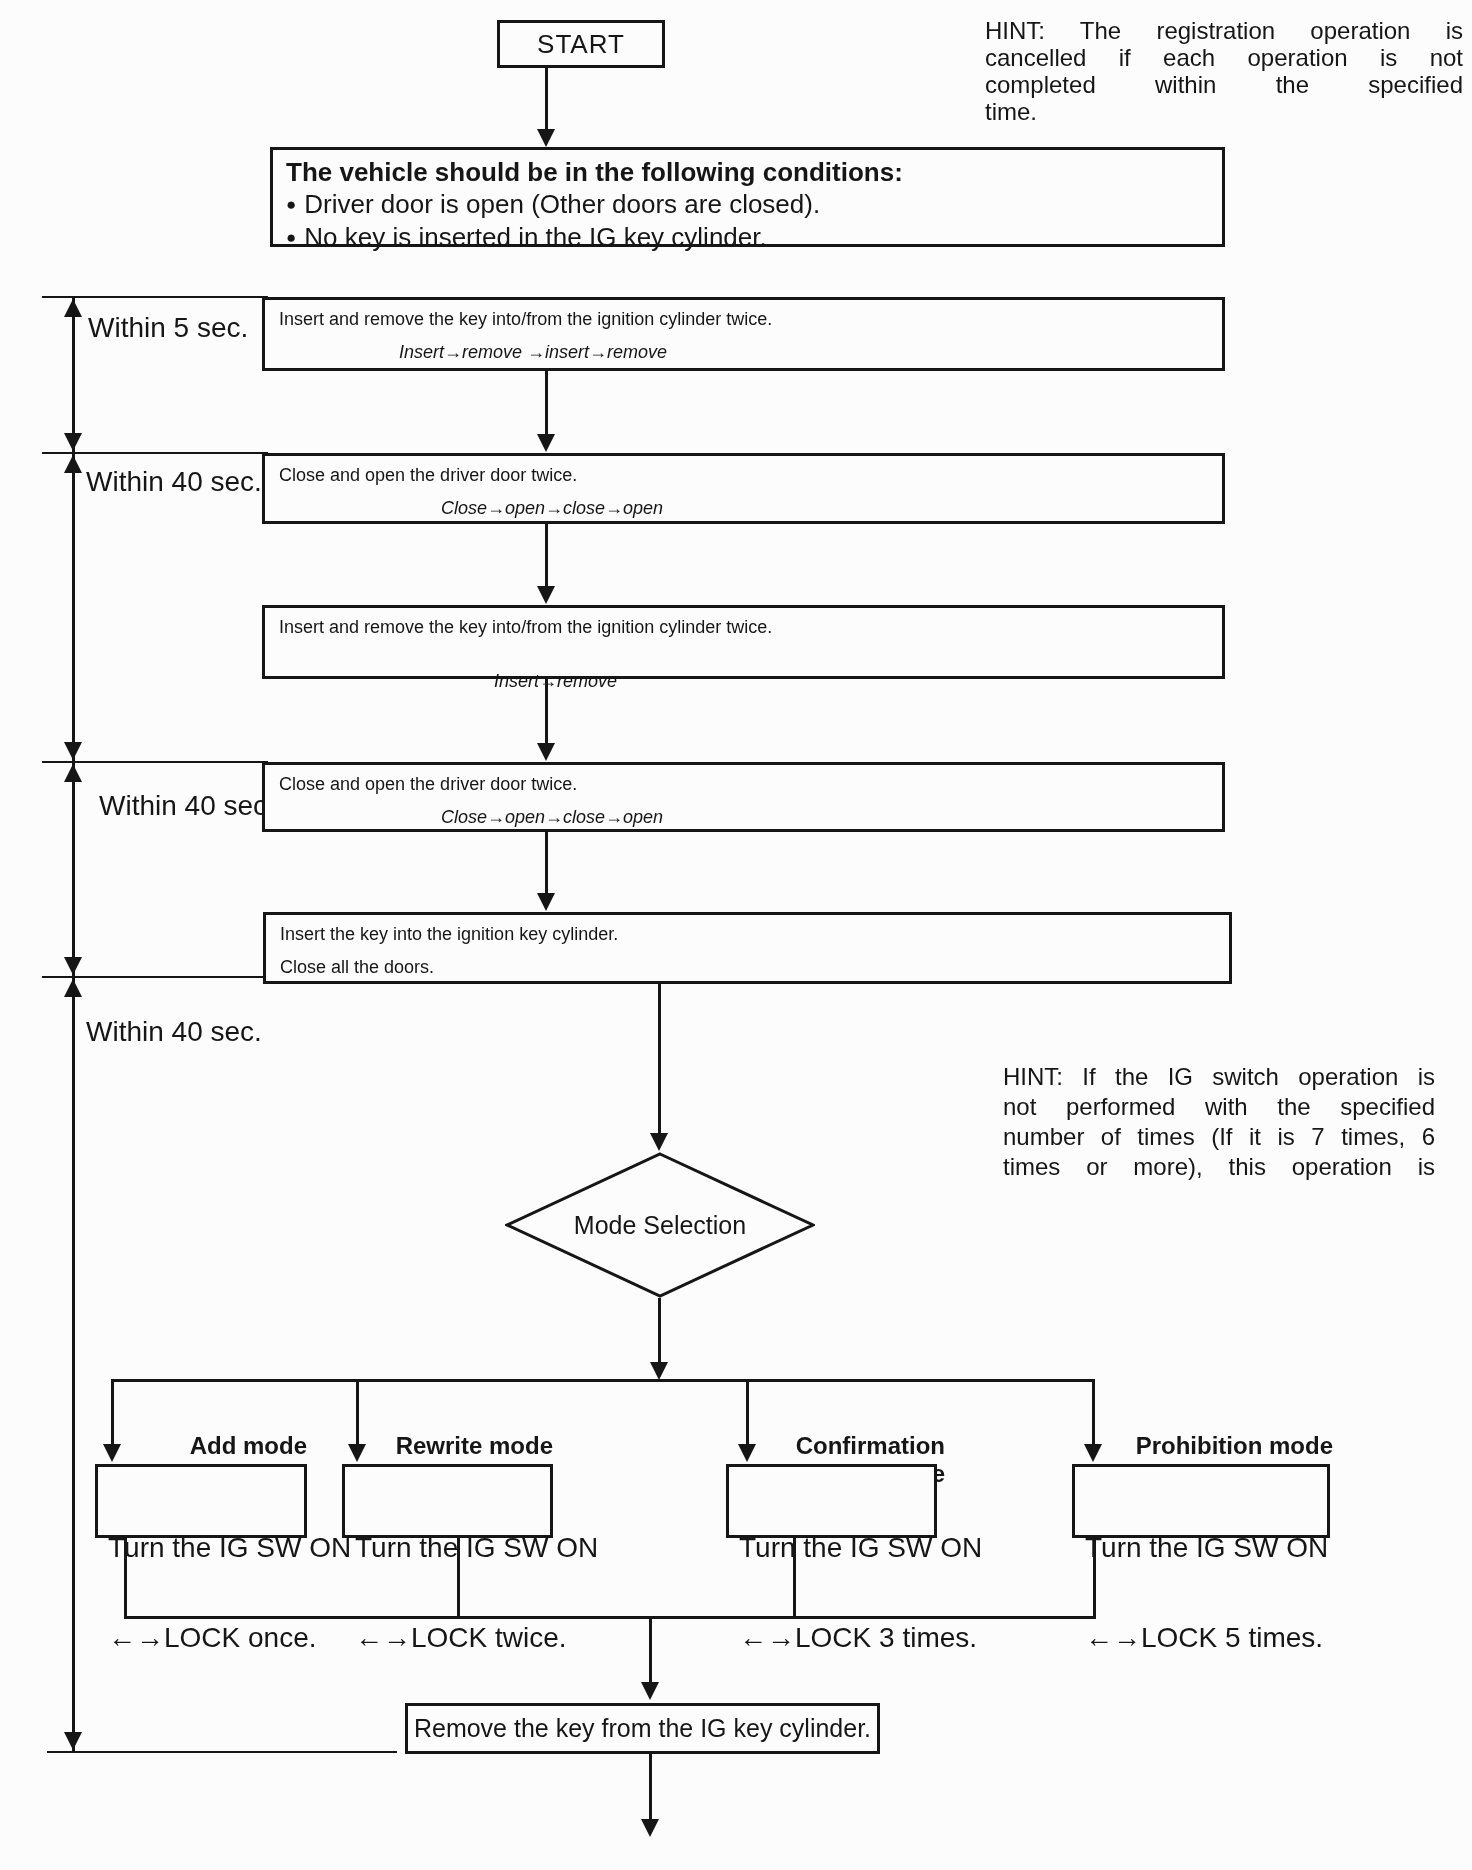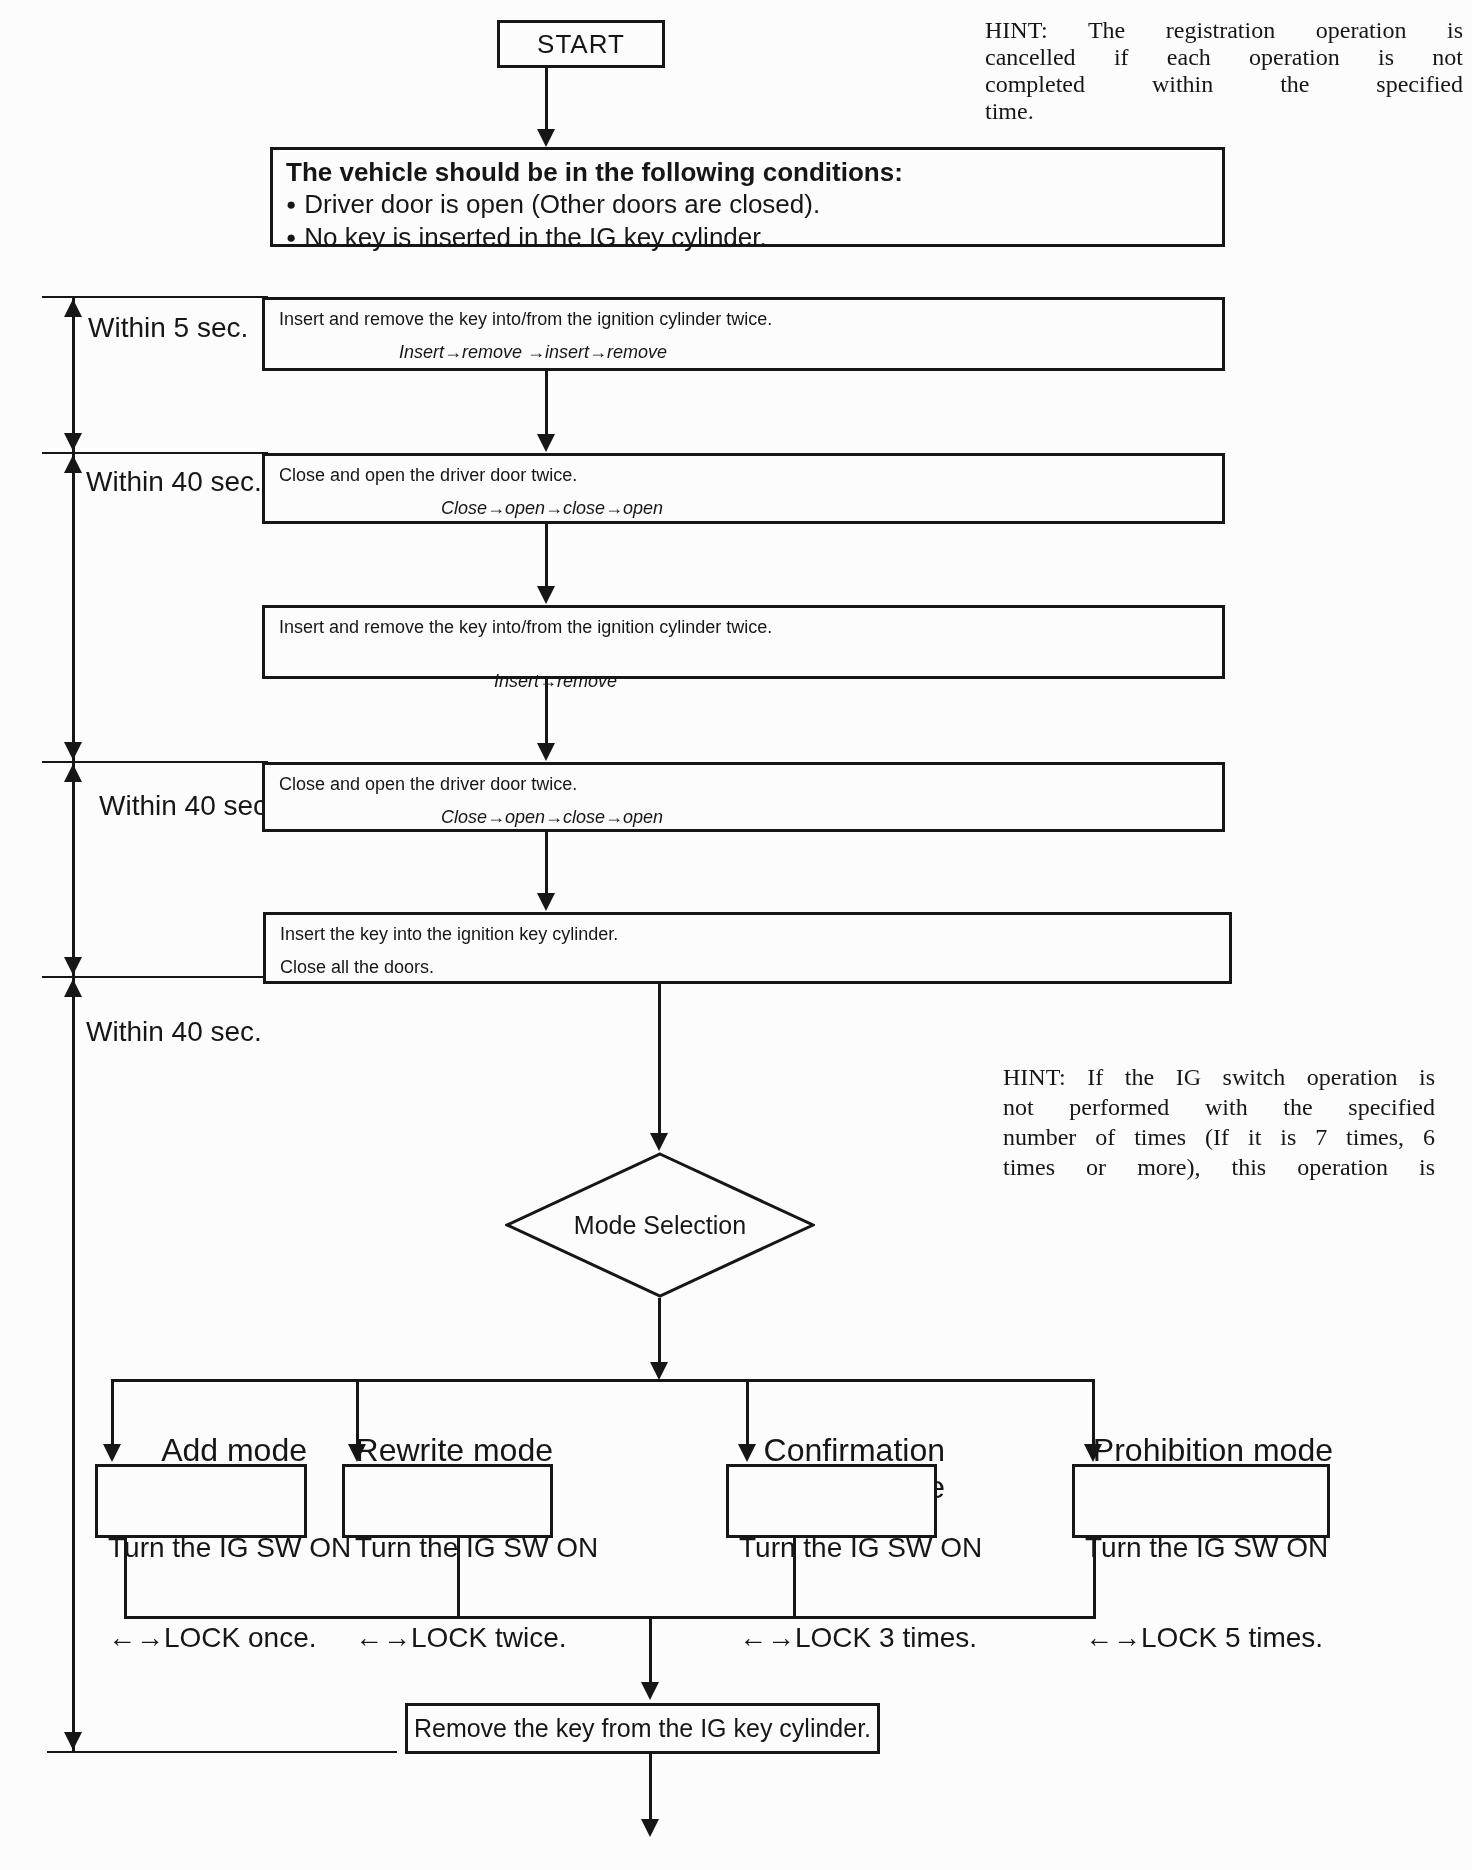--- a/index.html
+++ b/index.html
@@ -40,35 +40,35 @@
   #step4{left:262px;top:762px;width:963px;height:70px;}
   #step5{left:263px;top:912px;width:969px;height:72px;}
   #remove-box{left:405px;top:1703px;width:475px;height:51px;
     font-size:25px;display:flex;align-items:center;justify-content:center;}
   
   #diamond{position:absolute;left:505px;top:1152px;width:310px;height:146px;}
   #diamond svg{position:absolute;left:0;top:0;}
   #diamond .lbl{position:absolute;left:0;top:0;width:100%;height:100%;
     display:flex;align-items:center;justify-content:center;font-size:25px;}
   
-  .mode-lbl{position:absolute;top:1432px;font-weight:normal;font-size:32px;text-align:right;}
+  .mode-lbl{position:absolute;top:1432px;font-weight:bold;font-size:24px;text-align:right;}
   .mode-box{top:1464px;height:74px;font-size:28px;line-height:30px;padding:6px 0 0 10px;white-space:pre;}
   #mode1{left:95px;width:212px;}
   #mode2{left:342px;width:211px;}
   #mode3{left:726px;width:211px;}
   #mode4{left:1072px;width:258px;}
   #mlbl1{left:95px;width:212px;}
   #mlbl2{left:342px;width:211px;}
   #mlbl3{left:726px;width:219px;}
   #mlbl4{left:1072px;width:261px;}
   
   .hint{position:absolute;font-size:24px;}
   #hint-top{left:985px;top:17px;width:478px;line-height:27px;}
   #hint-mid{left:1003px;top:1062px;width:432px;line-height:30px;}
-  .hint-line{text-align:justify;text-align-last:justify;font-family:Liberation Serif, serif;}
+  .hint-line{text-align:justify;text-align-last:justify;}
   .hint-line.last{text-align-last:left;}
   
   .tlabel{position:absolute;font-size:28px;}
   #tl0{left:88px;top:312px;}
   #tl1{left:86px;top:466px;}
   #tl2{left:99px;top:790px;}
   #tl3{left:86px;top:1016px;}
 </style>
 </head>
 <body>

